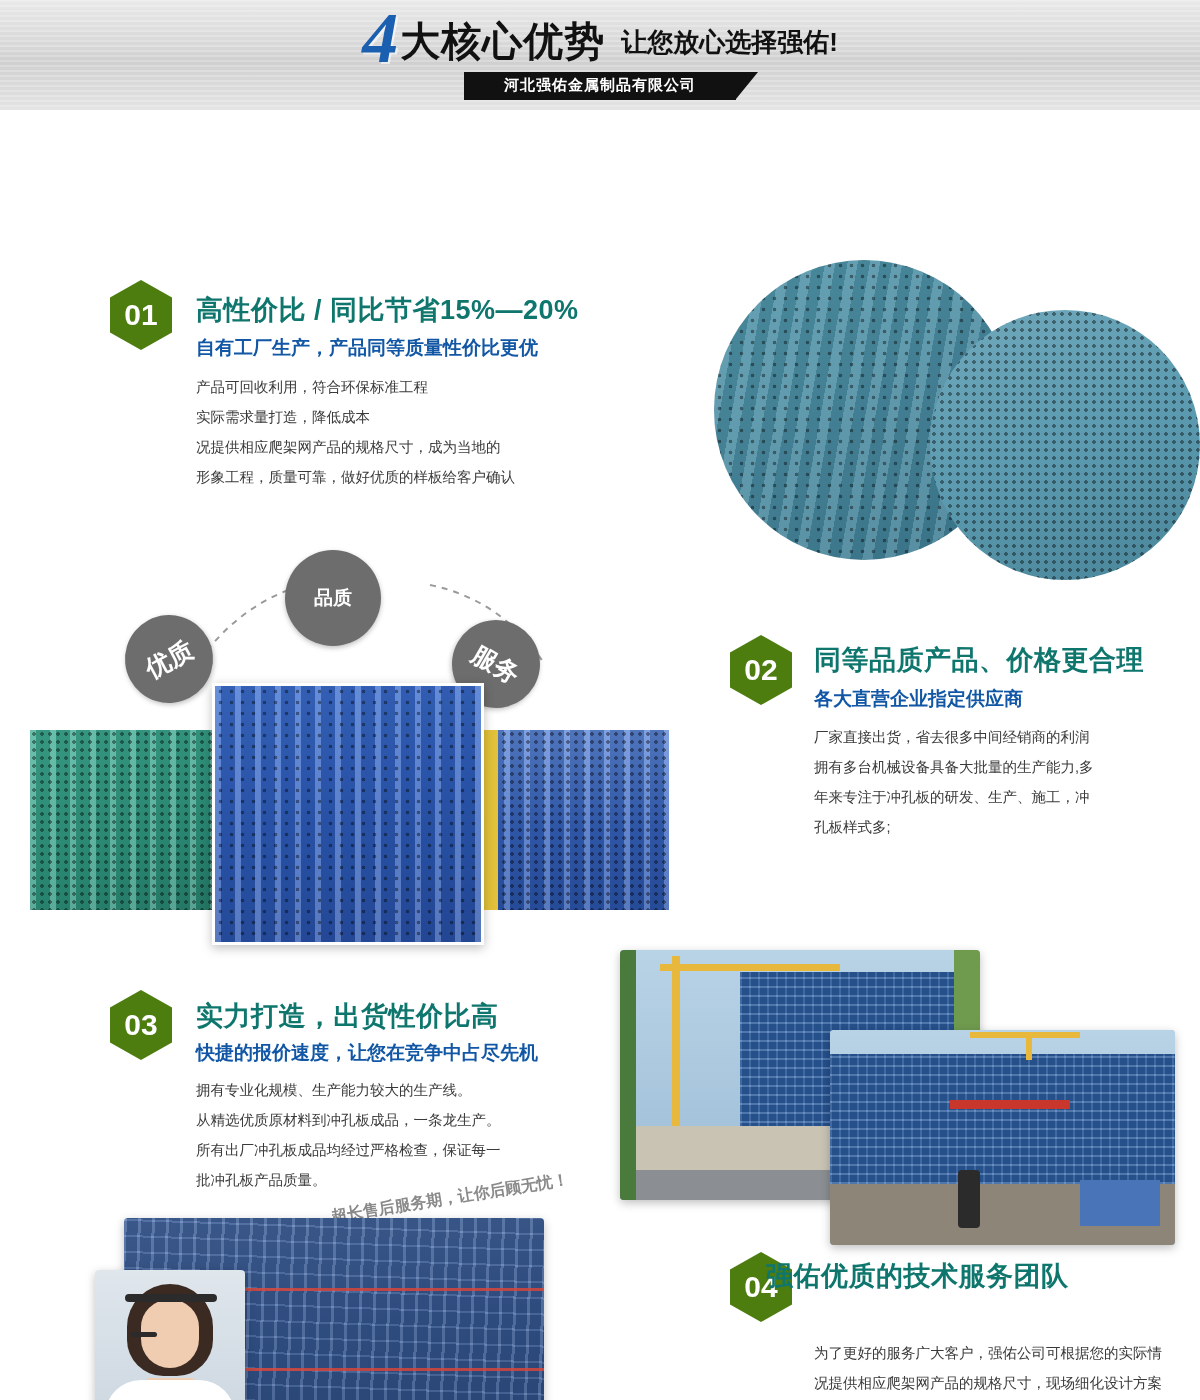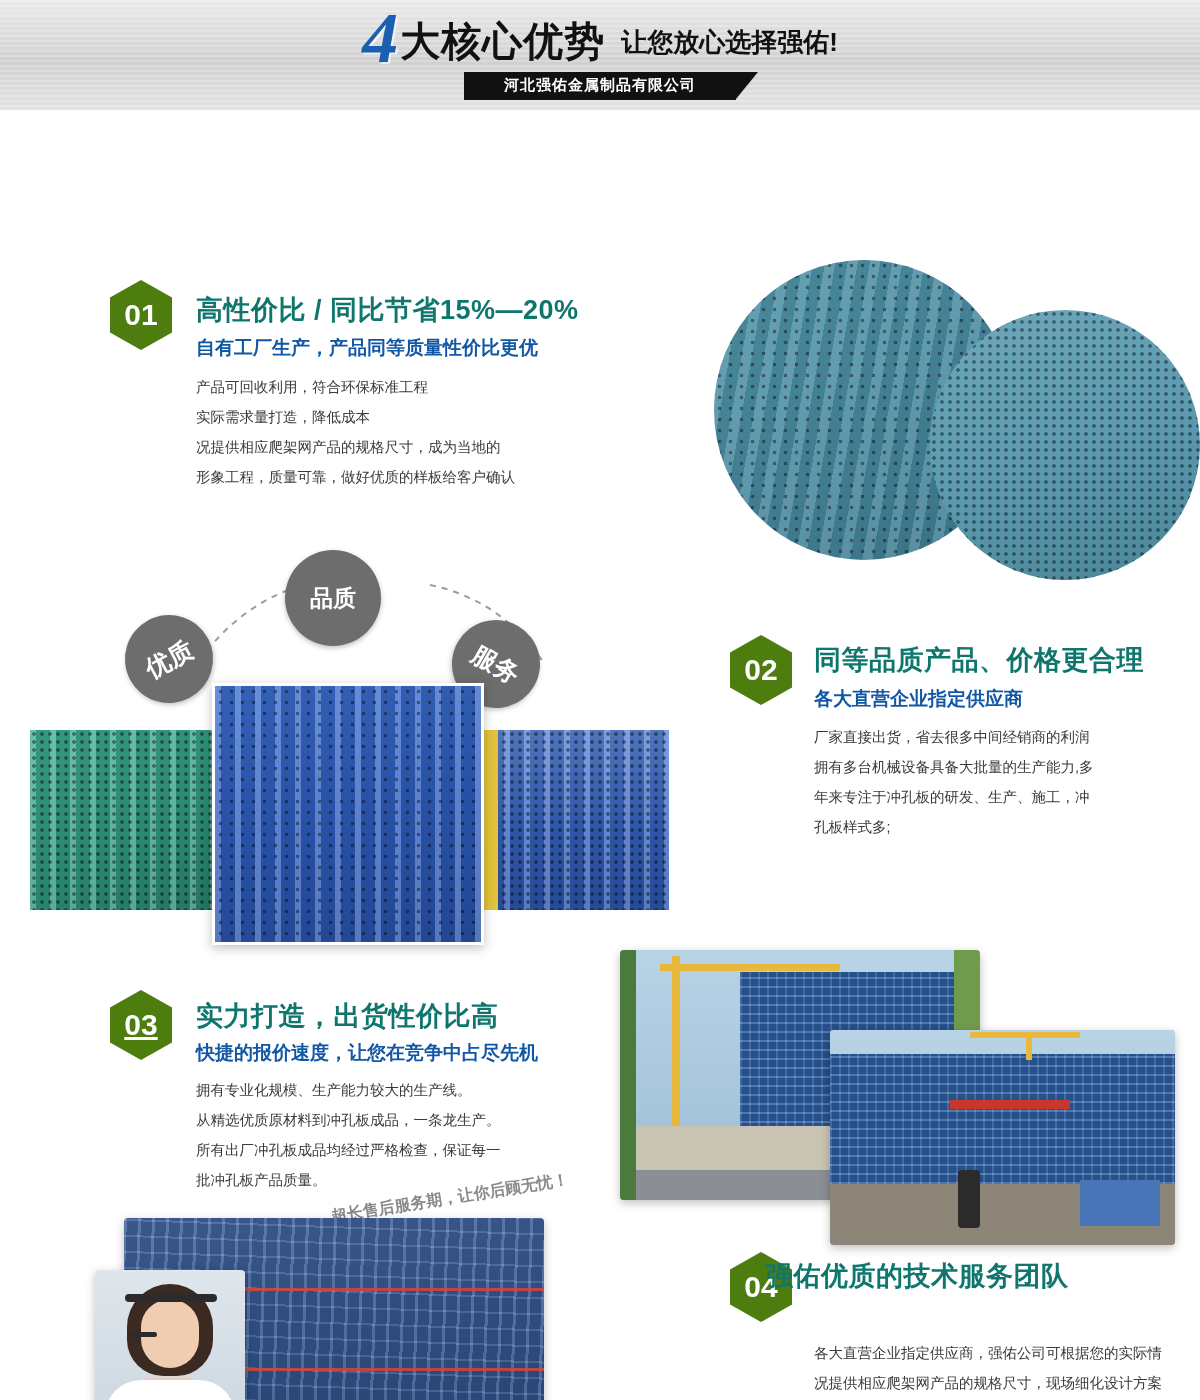--- a/index.html
+++ b/index.html
@@ -120,21 +120,21 @@
   
   .bubble {
     position: absolute;
     border-radius: 50%;
     background: #6d6d6d;
     color: #fff;
     display: flex; align-items: center; justify-content: center;
     font-weight: bold;
     box-shadow: 0 2px 5px rgba(0,0,0,.25);
   }
-  .bubble.big { width: 96px; height: 96px; font-size: 23px; }
+  .bubble.big { width: 96px; height: 96px; font-size: 19px; }
   .bubble.sm { width: 88px; height: 88px; font-size: 25px; }
   .bubble span { display:block; }
   .bubble.rot-l { transform: rotate(-28deg); }
   .bubble.rot-r { transform: rotate(30deg); }
   .dash-arc { position:absolute; }
 
   
   .ph-green {
     left: 30px; top: 620px; width: 275px; height: 180px;
     background: linear-gradient(160deg,#3fae94 0%, #2f9a82 55%, #26806c 100%);
@@ -270,21 +270,21 @@
   <div class="hex" style="left:730px; top:525px;">02</div>
   <div class="blk-title" style="left:814px; top:532px;">同等品质产品、价格更合理</div>
   <div class="blk-sub" style="left:814px; top:576px;">各大直营企业指定供应商</div>
   <div class="blk-body" style="left:814px; top:612px;">
     <div>厂家直接出货，省去很多中间经销商的利润</div>
     <div>拥有多台机械设备具备大批量的生产能力,多</div>
     <div>年来专注于冲孔板的研发、生产、施工，冲</div>
     <div>孔板样式多;</div>
   </div>
 
-  <div class="hex" style="left:110px; top:880px;text-decoration:underline;">03</div>
+  <div class="hex" style="left:110px; top:880px;">03</div>
   <div class="blk-title" style="left:196px; top:888px;">实力打造，出货性价比高</div>
   <div class="blk-sub" style="left:196px; top:930px;">快捷的报价速度，让您在竞争中占尽先机</div>
   <div class="blk-body" style="left:196px; top:965px;">
     <div>拥有专业化规模、生产能力较大的生产线。</div>
     <div>从精选优质原材料到冲孔板成品，一条龙生产。</div>
     <div>所有出厂冲孔板成品均经过严格检查，保证每一</div>
     <div>批冲孔板产品质量。</div>
   </div>
 
   <div class="photo ph-site1 shadowed">
@@ -324,18 +324,18 @@
     <div class="op-face"></div>
     <div class="op-head-band"></div>
     <div class="op-mic"></div>
     <div class="op-collar"></div>
     <div class="op-body"></div>
   </div>
 
   <div class="hex" style="left:730px; top:1142px;">04</div>
   <div class="blk-title" style="left:766px; top:1148px;">强佑优质的技术服务团队</div>
   <div class="blk-body" style="left:814px; top:1228px;">
-    <div>各大直营企业指定供应商，强佑公司可根据您的实际情</div>
+    <div>为了更好的服务广大客户，强佑公司可根据您的实际情</div>
     <div>况提供相应爬架网产品的规格尺寸，现场细化设计方案</div>
     <div>让您买的放心，用的舒心!</div>
   </div>
 
 </div>
 
 </body></html>

